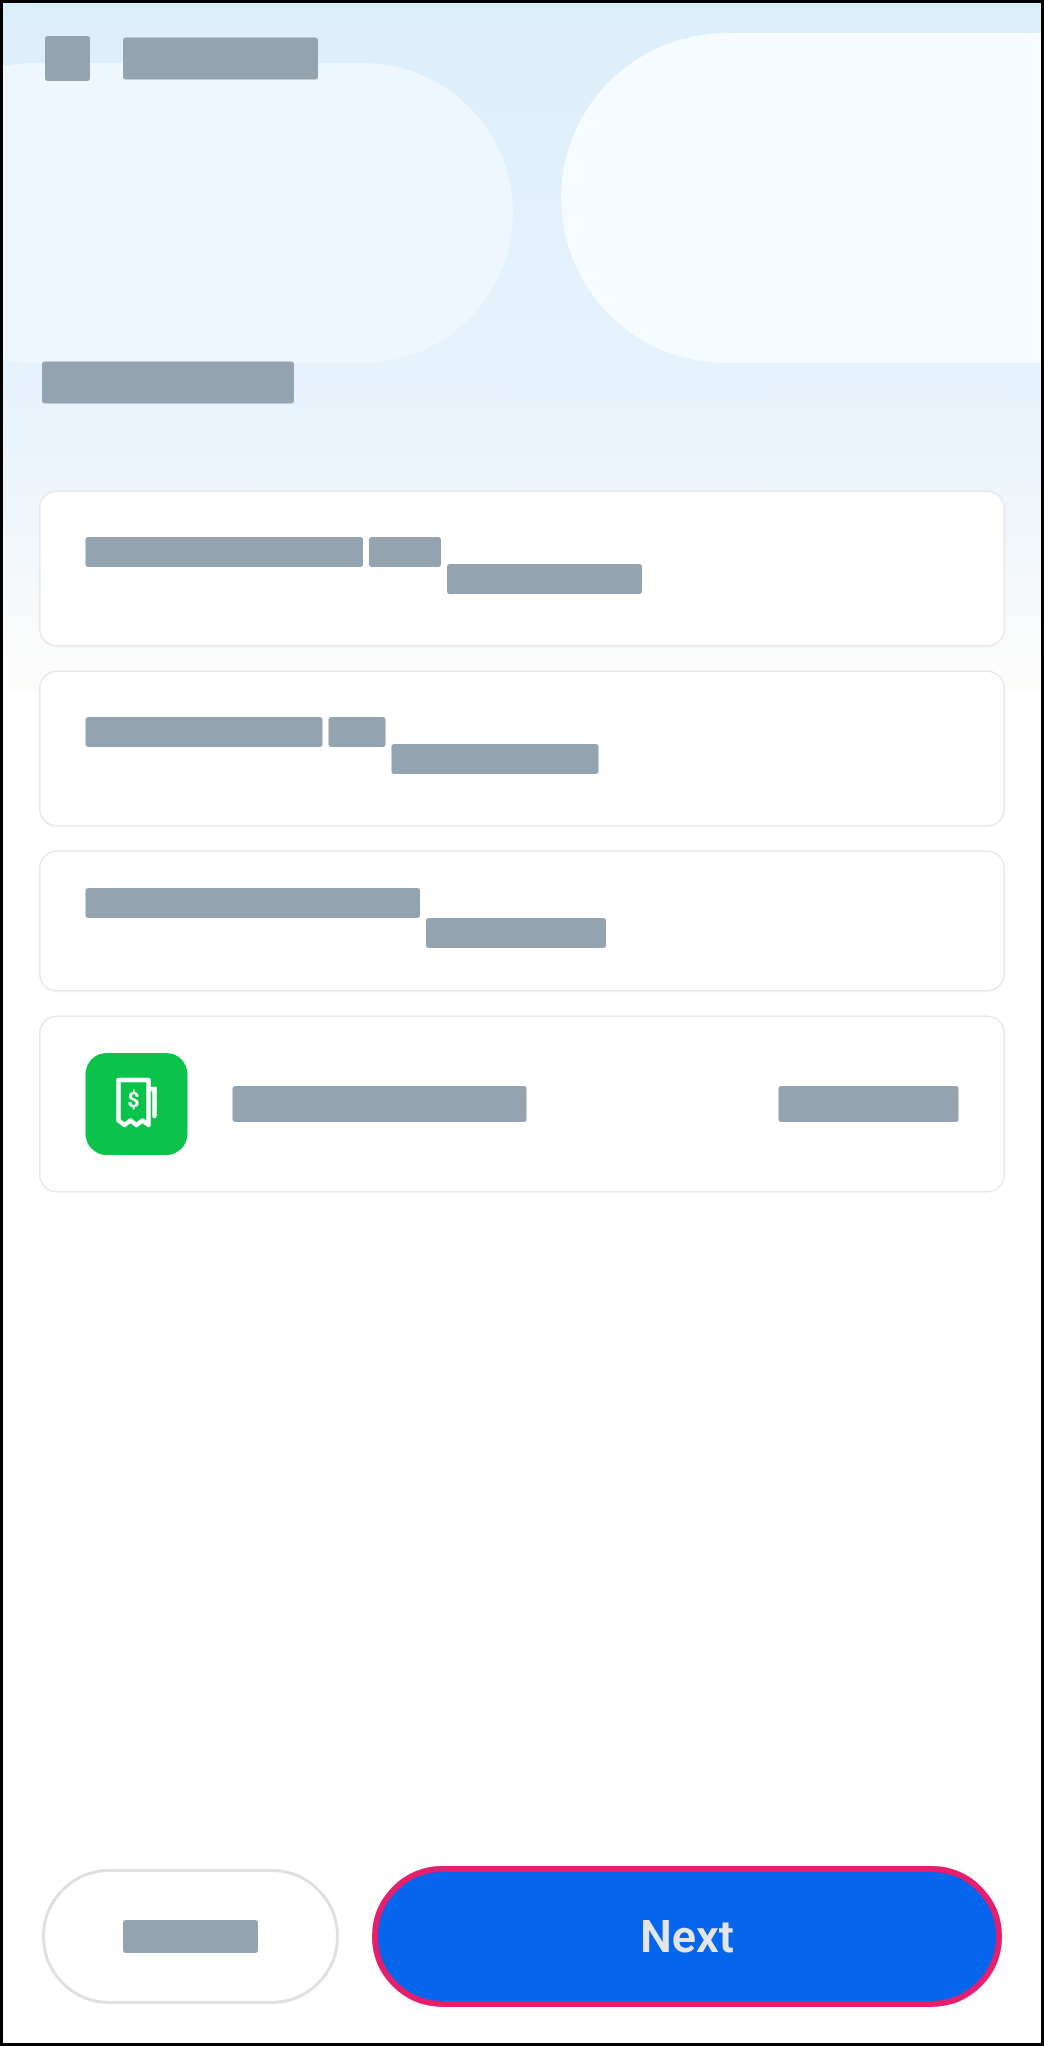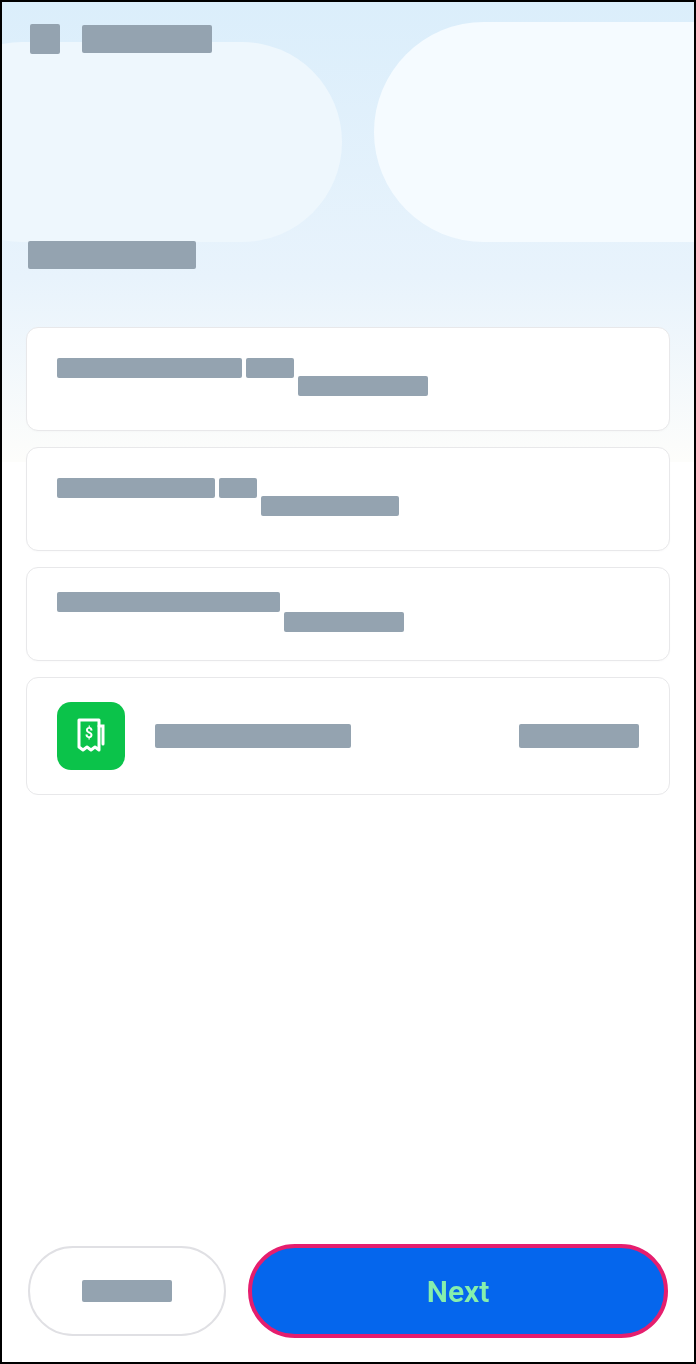--- a/index.html
+++ b/index.html
@@ -177,21 +177,21 @@
     }
     .btn-primary {
       flex: 1;
       height: 94px;
       background: #0566ed;
       border: 4px solid #e51e6e;
       border-radius: 47px;
       display: flex;
       align-items: center;
       justify-content: center;
-      color: #86efac;
+      color: #e5e5e5;
       font-size: 30px;
       font-weight: 600;
       cursor: pointer;
     }
   </style>
 </head>
 <body>
 
 <div class="bg-sky"></div>
 <div class="cloud cloud1"></div>

